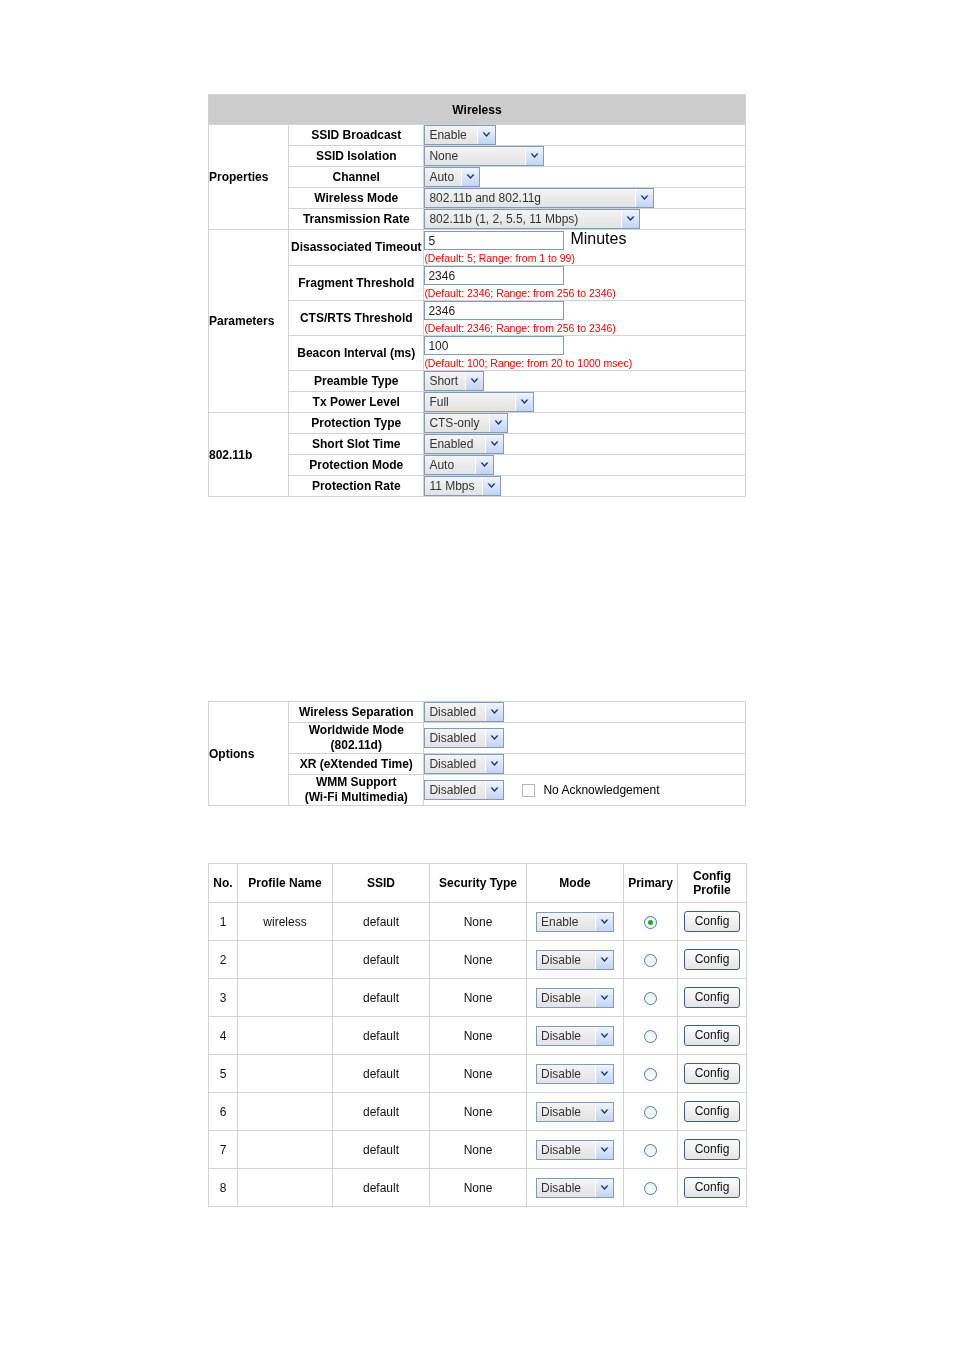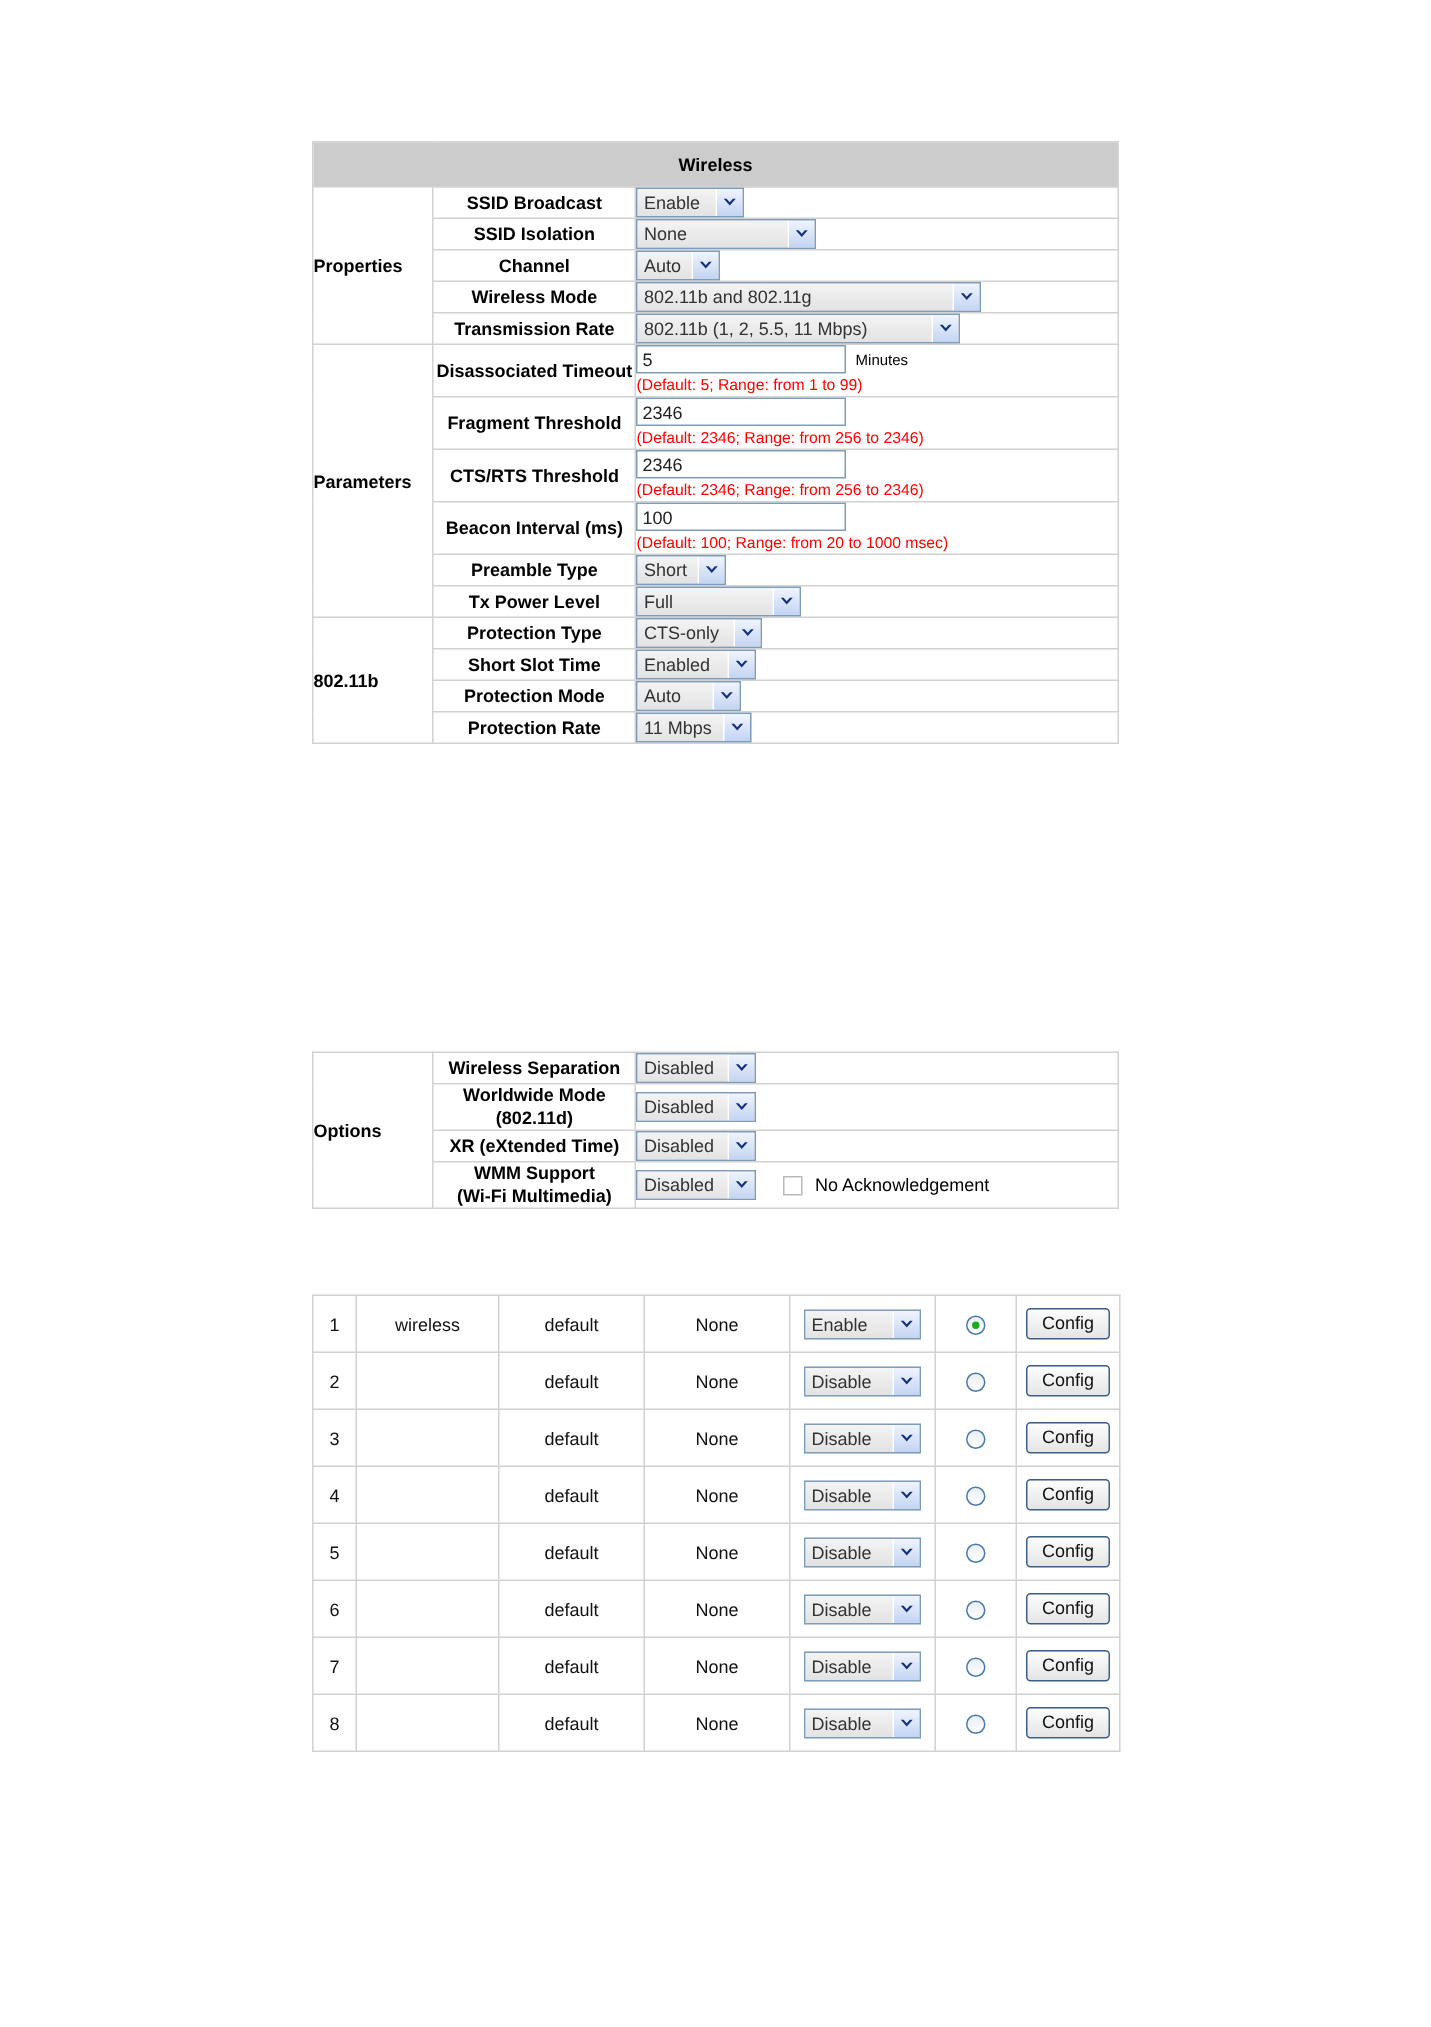--- a/index.html
+++ b/index.html
@@ -60,21 +60,21 @@
     text-align: left;
   }
   .hint {
     color: #ff0000;
     font-size: 10.5px;
     line-height: 13px;
     margin-top: 2px;
     white-space: nowrap;
   }
   .unit {
-    font-size: 10px;
+    font-size: 16px;
     color: #000;
     margin-left: 6px;
   }
 
   
   .xp-select {
     display: inline-flex;
     align-items: stretch;
     height: 20px;
     border: 1px solid #7f9db9;
@@ -418,20 +418,29 @@
     <colgroup>
       <col style="width:29px">
         <col style="width:95px">
         <col style="width:97px">
       <col style="width:97px">
         <col style="width:97px">
         <col style="width:54px">
         <col style="width:69px">
     </colgroup>
     <tbody id="profile-body">
+    <tr>
+          <th>No.</th>
+          <th>Profile Name</th>
+          <th>SSID</th>
+          <th>Security Type</th>
+          <th>Mode</th>
+          <th>Primary</th>
+          <th>Config<br>Profile</th>
+        </tr>
         <tr>
           <td>1</td>
           <td>wireless</td>
           <td>default</td>
           <td>None</td>
           <td><span class="xp-select" style="width:78px">
               <span class="sel-text">Enable</span>
               <span class="sel-arrow">
                 <svg width="9" height="6" viewBox="0 0 9 6" aria-hidden="true">
                   <path d="M0.5 0.5 L4.5 5 L8.5 0.5 L6.6 0.5 L4.5 2.9 L2.4 0.5 Z" fill="#15317e"></path>

